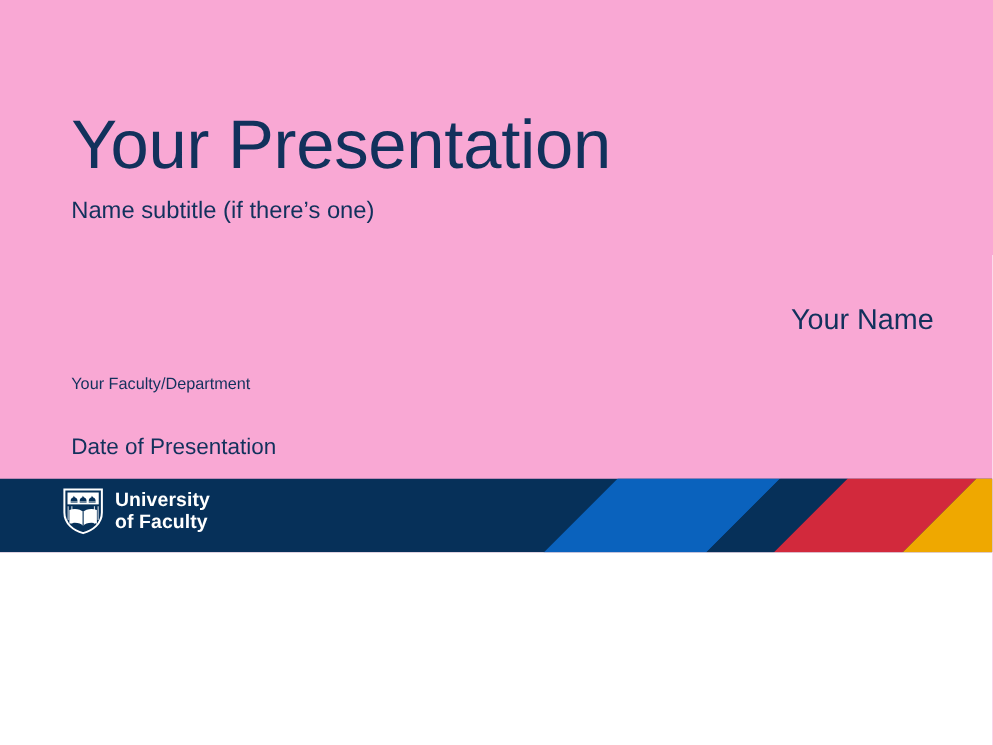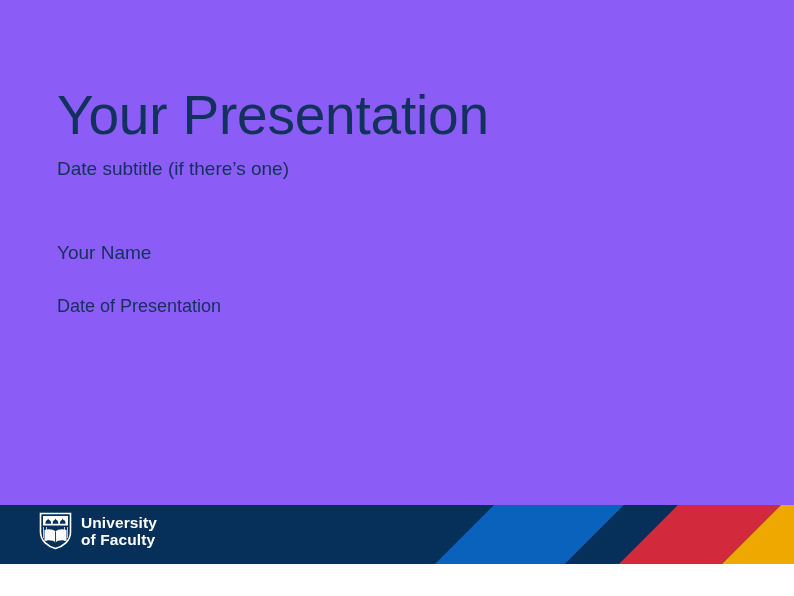--- a/index.html
+++ b/index.html
@@ -9,22 +9,22 @@
     background: #ffffff;
   }
   body {
     font-family: "Liberation Sans", sans-serif;
     -webkit-font-smoothing: antialiased;
   }
 
   #slide {
     position: relative;
     width: 794px;
-    height: 564px;
-    background: #8b5cf6;
+    height: 442px;
+    background: #f9a8d4;
     overflow: hidden;
   }
 
   
   .content {
     position: absolute;
     left: 57px;
     top: 88px;
     width: 690px;
   }
@@ -41,25 +41,26 @@
 
   .slide-subtitle {
     font-size: 19px;
     font-weight: 400;
     color: #12315c;
     margin: 15px 0 0 0;
     line-height: 1.15;
   }
 
   .presenter-name {
-    font-size: 19px;
+    font-size: 23px;
     font-weight: 400;
     color: #12315c;
     margin: 63px 0 0 0;
     line-height: 1.1;
+    text-align: right;
   }
 
   .presenter-dept {
     font-size: 13px;
     font-weight: 400;
     color: #12315c;
     margin: 32px 0 0 0;
     line-height: 1.15;
   }
 
@@ -91,21 +92,21 @@
     transform-origin: top left;
   }
   .band-blue   { left: 508px; width: 130px; background: #0a62bd; }
   .band-navy2  { left: 638px; width: 54px;  background: #063059; }
   .band-red    { left: 692px; width: 103px; background: #d2293c; }
   .band-yellow { left: 795px; width: 120px; background: #efa800; }
 
   
   .logo-lockup {
     position: absolute;
-    left: 39px;
+    left: 50px;
     top: 7px;
     display: flex;
     align-items: center;
     gap: 9px;
     justify-content: space-between;
   }
   .crest {
     width: 33px;
     height: 38px;
     display: block;
@@ -122,24 +123,25 @@
   }
 </style>
 </head>
 <body>
 
 <div id="slide">
 
   <div class="content">
     <h1 class="slide-title">Your Presentation</h1>
 
-    <p class="slide-subtitle">Date subtitle (if there’s one)</p>
+    <p class="slide-subtitle">Name subtitle (if there’s one)</p>
 
     <p class="presenter-name">Your Name</p>
 
+    <p class="presenter-dept">Your Faculty/Department</p>
 
     <p class="presentation-date">Date of Presentation</p>
   </div>
 
   <div class="footer">
 
     <div class="band band-blue"></div>
     <div class="band band-navy2"></div>
     <div class="band band-red"></div>
     <div class="band band-yellow"></div>

